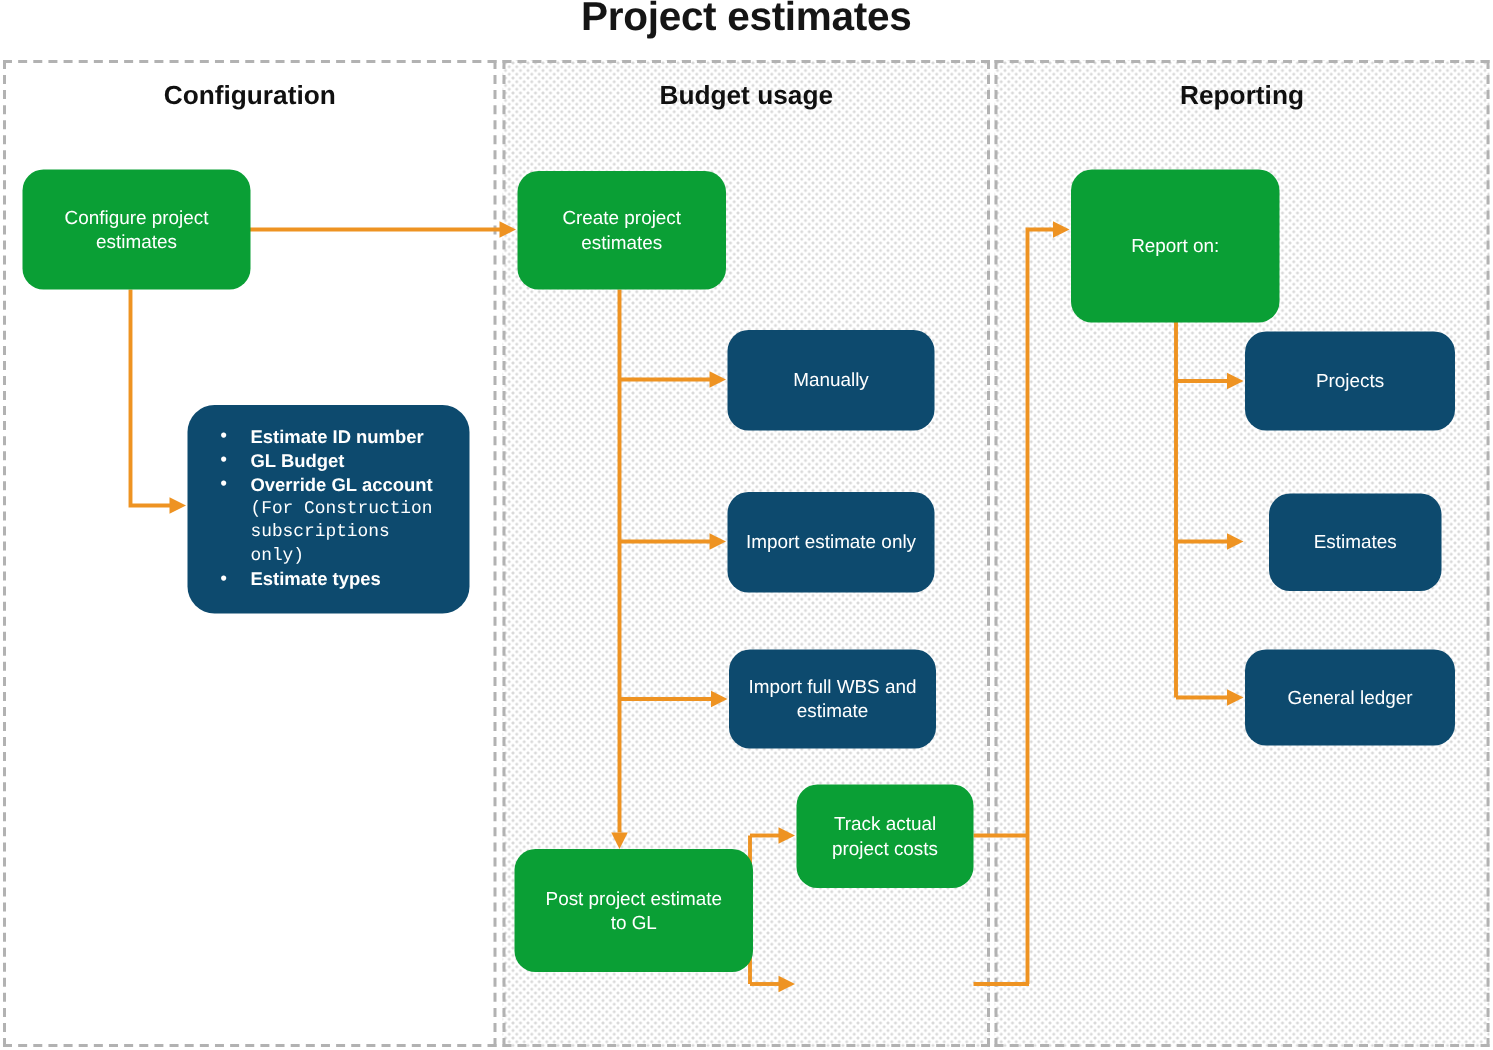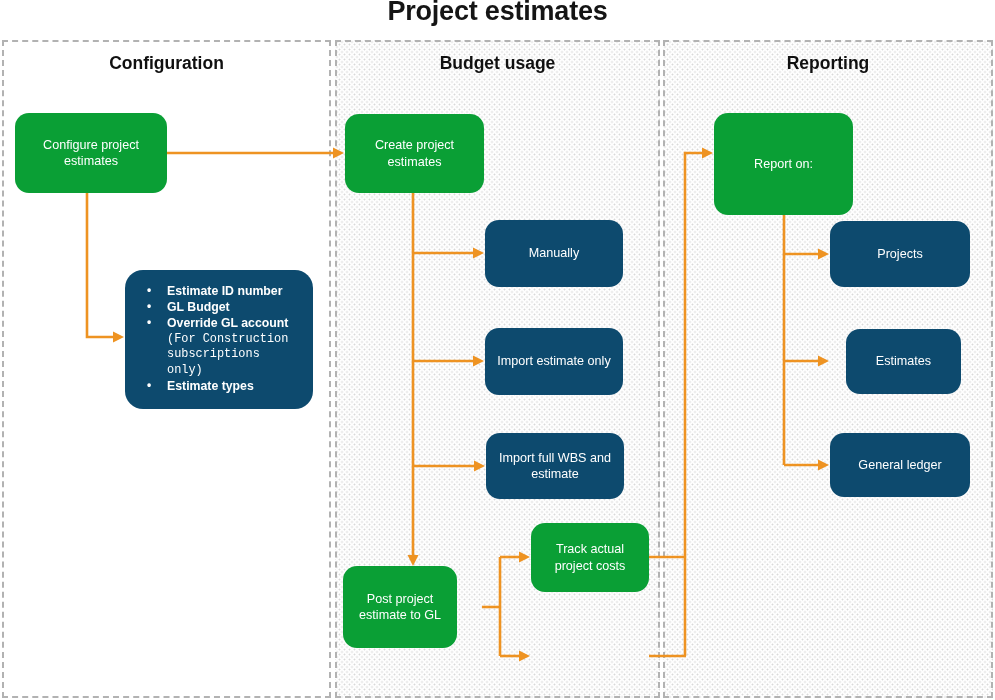--- a/index.html
+++ b/index.html
@@ -47,21 +47,21 @@
   .node.navy{background:var(--navy,#0d4a6e);}
 
   
   #node-configure        {left:15px;  top:113px; width:152px; height:80px;}
   #node-details          {left:125px; top:270px; width:188px; height:139px; border-radius:18px;
                           align-items:center; justify-content:flex-start; text-align:left; padding:10px 8px 10px 0;}
   #node-create           {left:345px; top:114px; width:139px; height:79px;}
   #node-manually         {left:485px; top:220px; width:138px; height:67px;}
   #node-import-estimate  {left:485px; top:328px; width:138px; height:67px;}
   #node-import-wbs       {left:486px; top:433px; width:138px; height:66px;}
-  #node-post             {left:343px; top:566px; width:114px; height:82px; padding:6px 16px;}
+  #node-post             {left:343px; top:566px; width:159px; height:82px; padding:6px 16px;}
   #node-track-actual     {left:531px; top:523px; width:118px; height:69px;}
   #node-track-against    {left:531px; top:622px; width:118px; height:69px;}
   #node-report-on        {left:714px; top:113px; width:139px; height:102px;}
   #node-projects         {left:830px; top:221px; width:140px; height:66px;}
   #node-estimates        {left:830px; top:329px; width:115px; height:65px;margin-left:16px;}
   #node-general-ledger   {left:830px; top:433px; width:140px; height:64px;}
 
   .details-list{
     list-style:none;margin:0;padding:0 6px 0 42px;
     font-size:12.3px;line-height:15.8px;font-weight:600;color:#fff;

